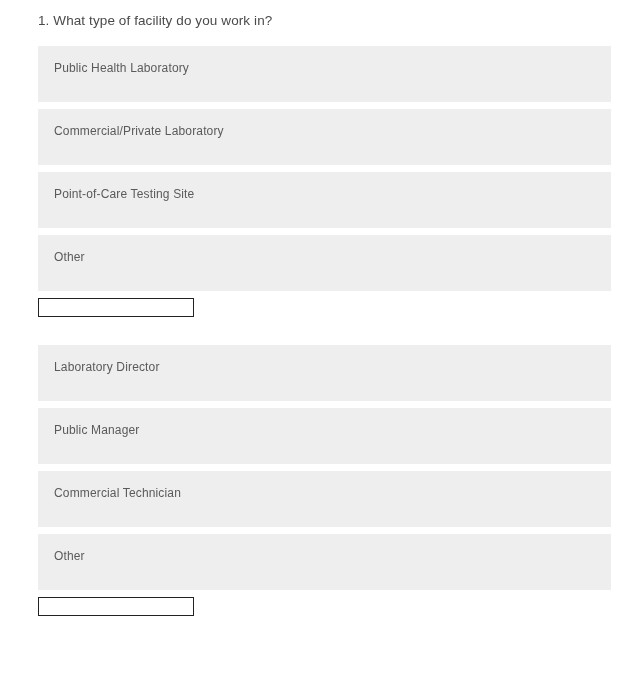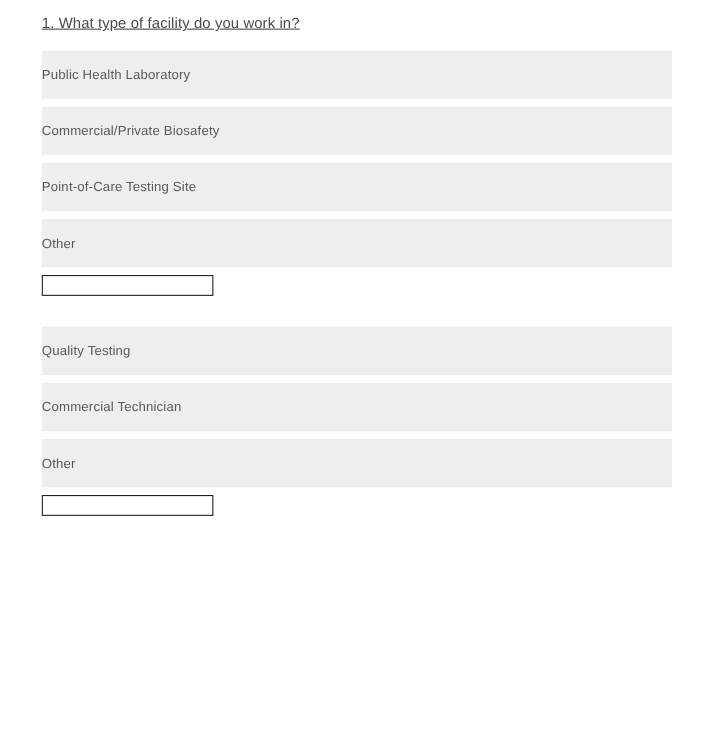--- a/index.html
+++ b/index.html
@@ -22,30 +22,30 @@
   .question-block {
     margin-bottom: 6px;
   }
   .question-title {
     font-size: 13.5px;
     color: #4a4a4a;
     line-height: 18px;
     padding-top: 12px;
     padding-bottom: 16px;
     letter-spacing: 0.1px;
-    text-decoration: underline;
   }
   .options {
     display: block;
   }
   .option-row {
     background: #eeeeee;
-    height: 44px;
+    height: 56px;
     line-height: 44px;
     margin-bottom: 7px;
+    padding-left: 16px;
     font-size: 12px;
     color: #5a5a5a;
     box-sizing: border-box;
     letter-spacing: 0.15px;
   }
   .other-input {
     display: block;
     width: 148px;
     height: 17px;
     border: 1px solid #222222;
@@ -64,31 +64,32 @@
 </style>
 </head>
 <body>
 
 <div class="survey">
 
   <div class="question-block">
     <div class="question-title">1. What type of facility do you work in?</div>
     <div class="options">
       <div class="option-row">Public Health Laboratory</div>
-      <div class="option-row">Commercial/Private Biosafety</div>
+      <div class="option-row">Commercial/Private Laboratory</div>
       <div class="option-row">Point-of-Care Testing Site</div>
       <div class="option-row">Other</div>
     </div>
     <input class="other-input" type="text" placeholder="" style="">
   </div>
 
   <div class="spacer"></div>
 
   <div class="question-block">
     <div class="options">
-      <div class="option-row">Quality Testing</div>
+      <div class="option-row">Laboratory Director</div>
+      <div class="option-row">Public Manager</div>
       <div class="option-row">Commercial Technician</div>
       <div class="option-row">Other</div>
     </div>
     <input class="other-input" type="text" placeholder="" style="">
   </div>
 
 </div>
 
 </body></html>

